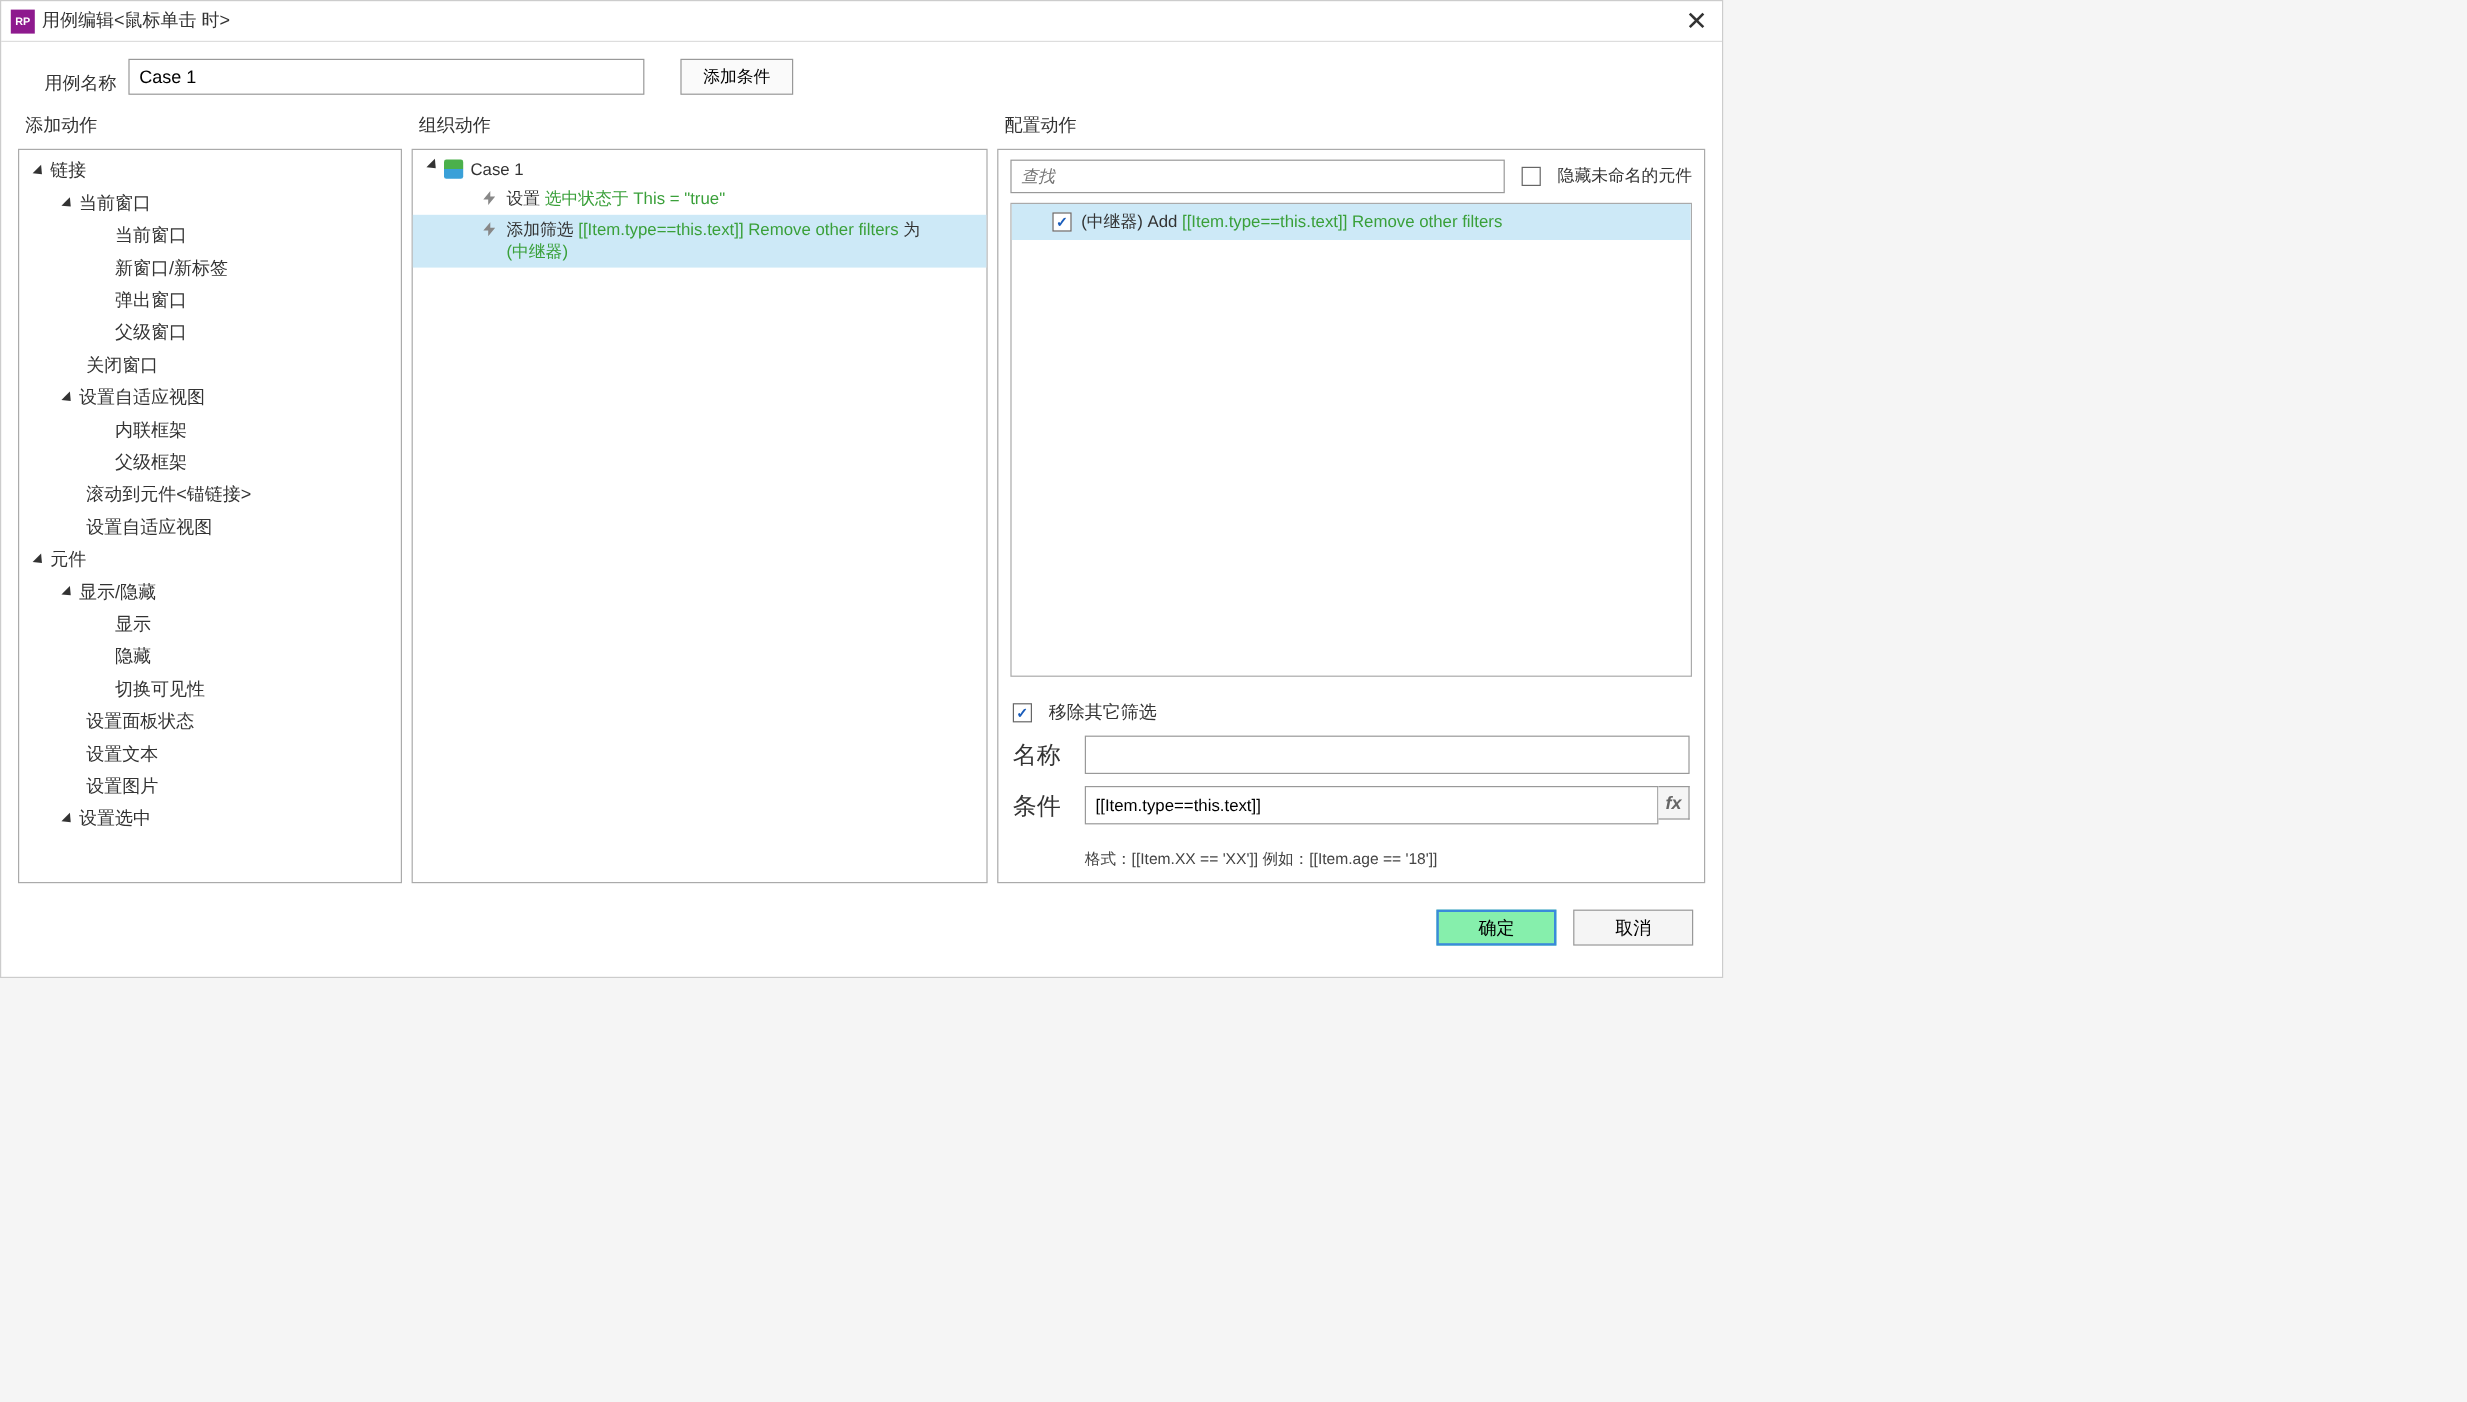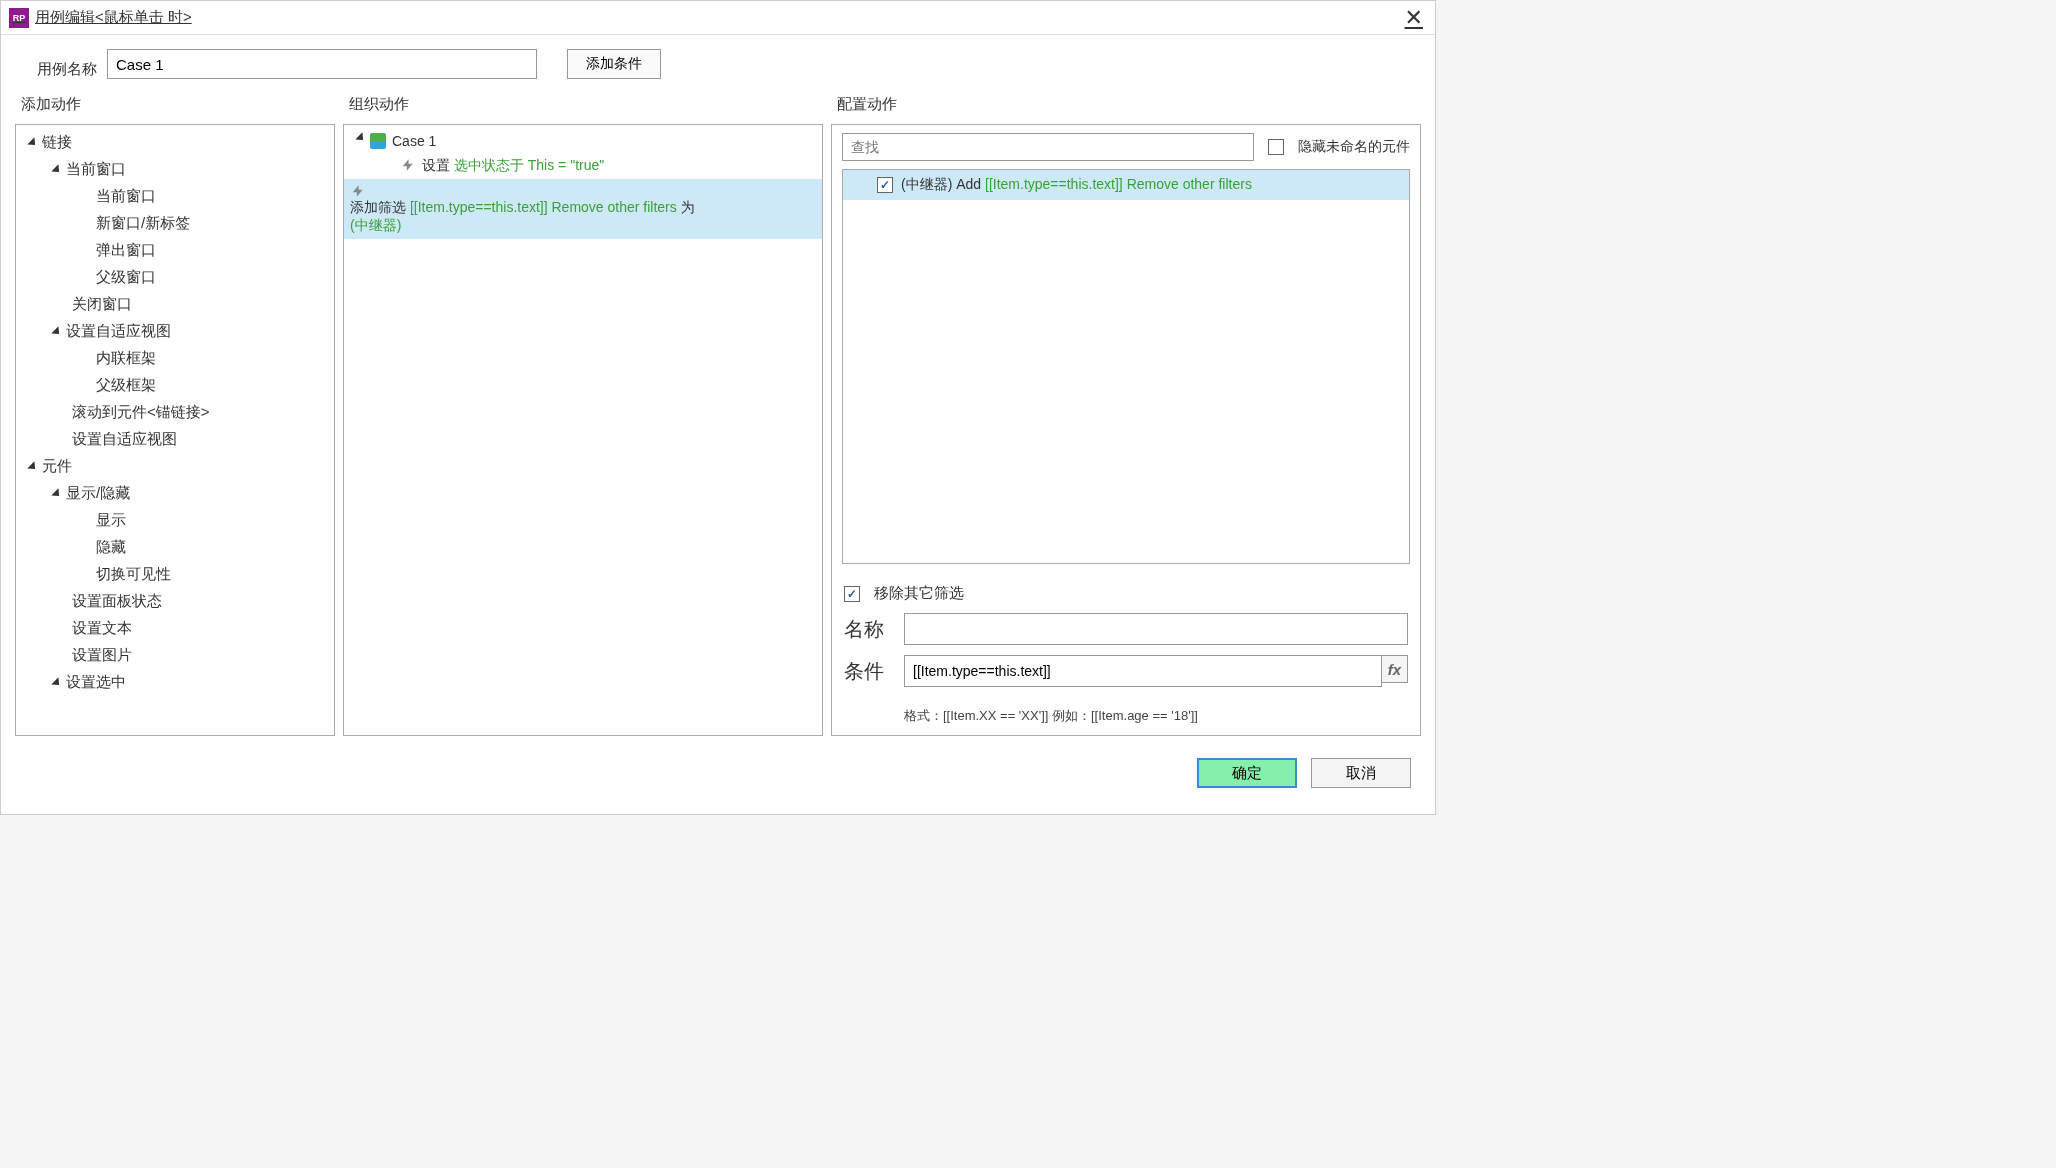--- a/index.html
+++ b/index.html
@@ -1,18 +1,18 @@
 <!DOCTYPE html>
 <html><head>
 <meta charset="utf-8">
 <style>
 * { box-sizing: border-box; margin: 0; padding: 0; }
 body { font-family: "Microsoft YaHei", Arial, sans-serif; font-size: 14px; color: #333; background: #f5f5f5; }
 .dialog { background: #fff; width: 1436px; height: 815px; position: relative; border: 1px solid #ccc; }
-.titlebar { display: flex; align-items: center; justify-content: space-between; padding: 2px 8px; border-bottom: 1px solid #ddd; height: 34px; text-decoration: underline; }
+.titlebar { display: flex; align-items: center; justify-content: space-between; padding: 2px 8px; border-bottom: 1px solid #ddd; height: 34px; }
 .titlebar-left { display: flex; align-items: center; gap: 6px; }
 .app-icon { width: 20px; height: 20px; background: #8e1a8e; display: inline-flex; align-items: center; justify-content: center; color: #fff; font-size: 9px; font-weight: bold; }
 .title-text { font-size: 15px; }
 .close-x { font-size: 22px; cursor: pointer; padding: 0 4px; font-weight: 300; }
 .toprow { display: flex; align-items: flex-end; gap: 10px; padding: 14px 20px 10px 36px; }
 .label { font-size: 15px; }
 .case-name-input { width: 430px; height: 30px; border: 1px solid #999; padding: 0 8px; font-size: 15px; }
 .add-cond-btn { height: 30px; padding: 0 18px; border: 1px solid #999; background: #fafafa; font-size: 14px; margin-left: 20px; cursor: pointer; }
 .columns { display: flex; gap: 8px; padding: 0 14px 12px 14px; }
 .col { display: flex; flex-direction: column; }
@@ -28,25 +28,25 @@
 .tree { padding: 4px 0; }
 .tree-item { display: flex; align-items: center; padding: 4px 0; cursor: pointer; }
 .toggle { width: 0; height: 0; border-left: 6px solid #333; border-top: 5px solid transparent; border-bottom: 5px solid transparent; transform: rotate(45deg); margin: 0 6px 0 0; display: inline-block; }
 .spacer { display: inline-block; }
 .tree-label { font-size: 15px; }
 .bolt-icon { width: 16px; height: 16px; display: inline-flex; align-items: center; justify-content: center; color: #888; margin-right: 6px; }
 .bolt-icon svg { width: 14px; height: 14px; }
 .case-icon { width: 16px; height: 16px; background: linear-gradient(#4bb04b 50%, #3aa0d8 50%); border-radius: 2px; margin-right: 6px; display: inline-block; }
 .org-tree { padding: 4px 0; }
 .org-row { display: flex; align-items: flex-start; padding: 4px 6px; }
-.org-row.selected { background: #cde9f7; flex-direction: column; }
+.org-row.selected { background: #cde9f7; }
 .green { color: #3aa03a; }
 .cfg-title { font-size: 15px; padding: 6px 10px; border-bottom: 1px solid #ddd; }
 .cfg-toolbar { display: flex; align-items: center; gap: 14px; padding: 8px 10px; }
-.search-input { flex: 1; height: 28px; border: 1px solid #999; padding: 0 8px; color: #888; font-size: 14px; }
+.search-input { flex: 1; height: 28px; border: 1px solid #999; padding: 0 8px; font-style: italic; color: #888; font-size: 14px; }
 .chk { width: 16px; height: 16px; border: 1px solid #666; background: #fff; display: inline-flex; align-items: center; justify-content: center; cursor: pointer; }
 .chk.checked::after { content: "✓"; font-size: 12px; color: #1a5dbb; font-weight: bold; }
 .target-list { border: 1px solid #aaa; margin: 0 10px; height: 395px; overflow: auto; }
 .target-row { display: flex; align-items: center; gap: 8px; padding: 6px 10px; background: #cde9f7; }
 .cfg-bottom { padding: 10px 12px; }
 .cfg-field { display: flex; align-items: center; gap: 14px; margin: 10px 0; }
 .cfg-field .label { width: 46px; font-size: 20px; }
 .text-input { flex: 1; height: 32px; border: 1px solid #999; padding: 0 8px; font-size: 14px; }
 .fx-btn { width: 26px; height: 28px; border: 1px solid #999; border-left: none; background: #f5f5f5; font-style: italic; font-weight: bold; color: #666; cursor: pointer; font-size: 15px; }
 .hint { font-size: 13px; color: #444; margin-left: 60px; }

